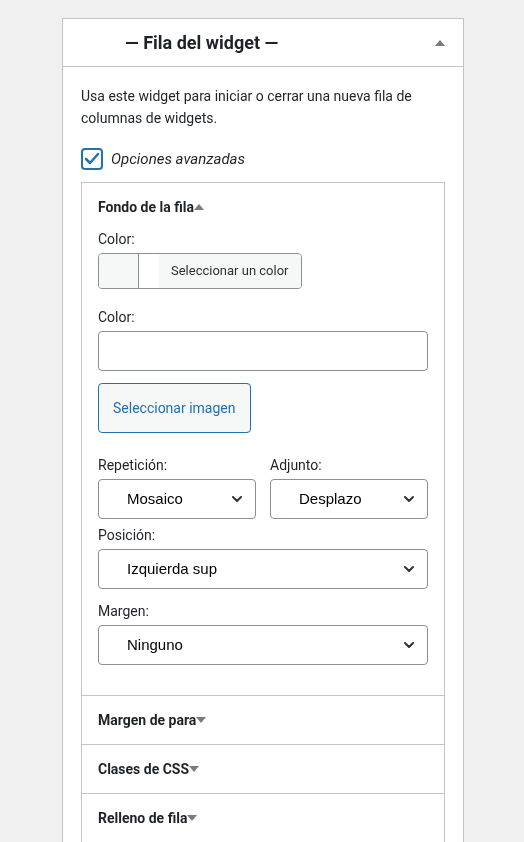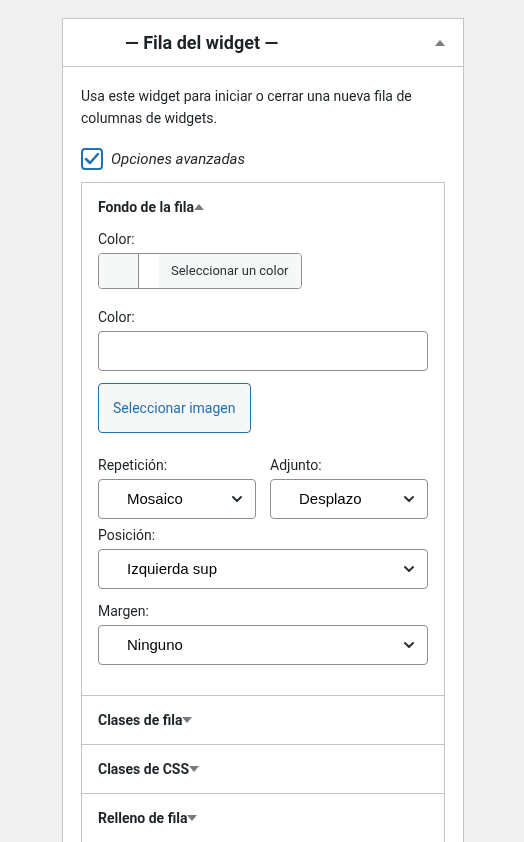--- a/index.html
+++ b/index.html
@@ -283,21 +283,21 @@
                 </span>
               </div>
             </div>
           </div>
 
         </div>
       </div>
 
       <div class="panel-section">
         <div class="panel-header">
-          <span class="panel-header-title">Clases de fila</span>
+          <span class="panel-header-title">Margen de para</span>
           <span class="expand-icon"></span>
         </div>
       </div>
 
       <div class="panel-section">
         <div class="panel-header">
           <span class="panel-header-title">Clases de CSS</span>
           <span class="expand-icon"></span>
         </div>
       </div>

